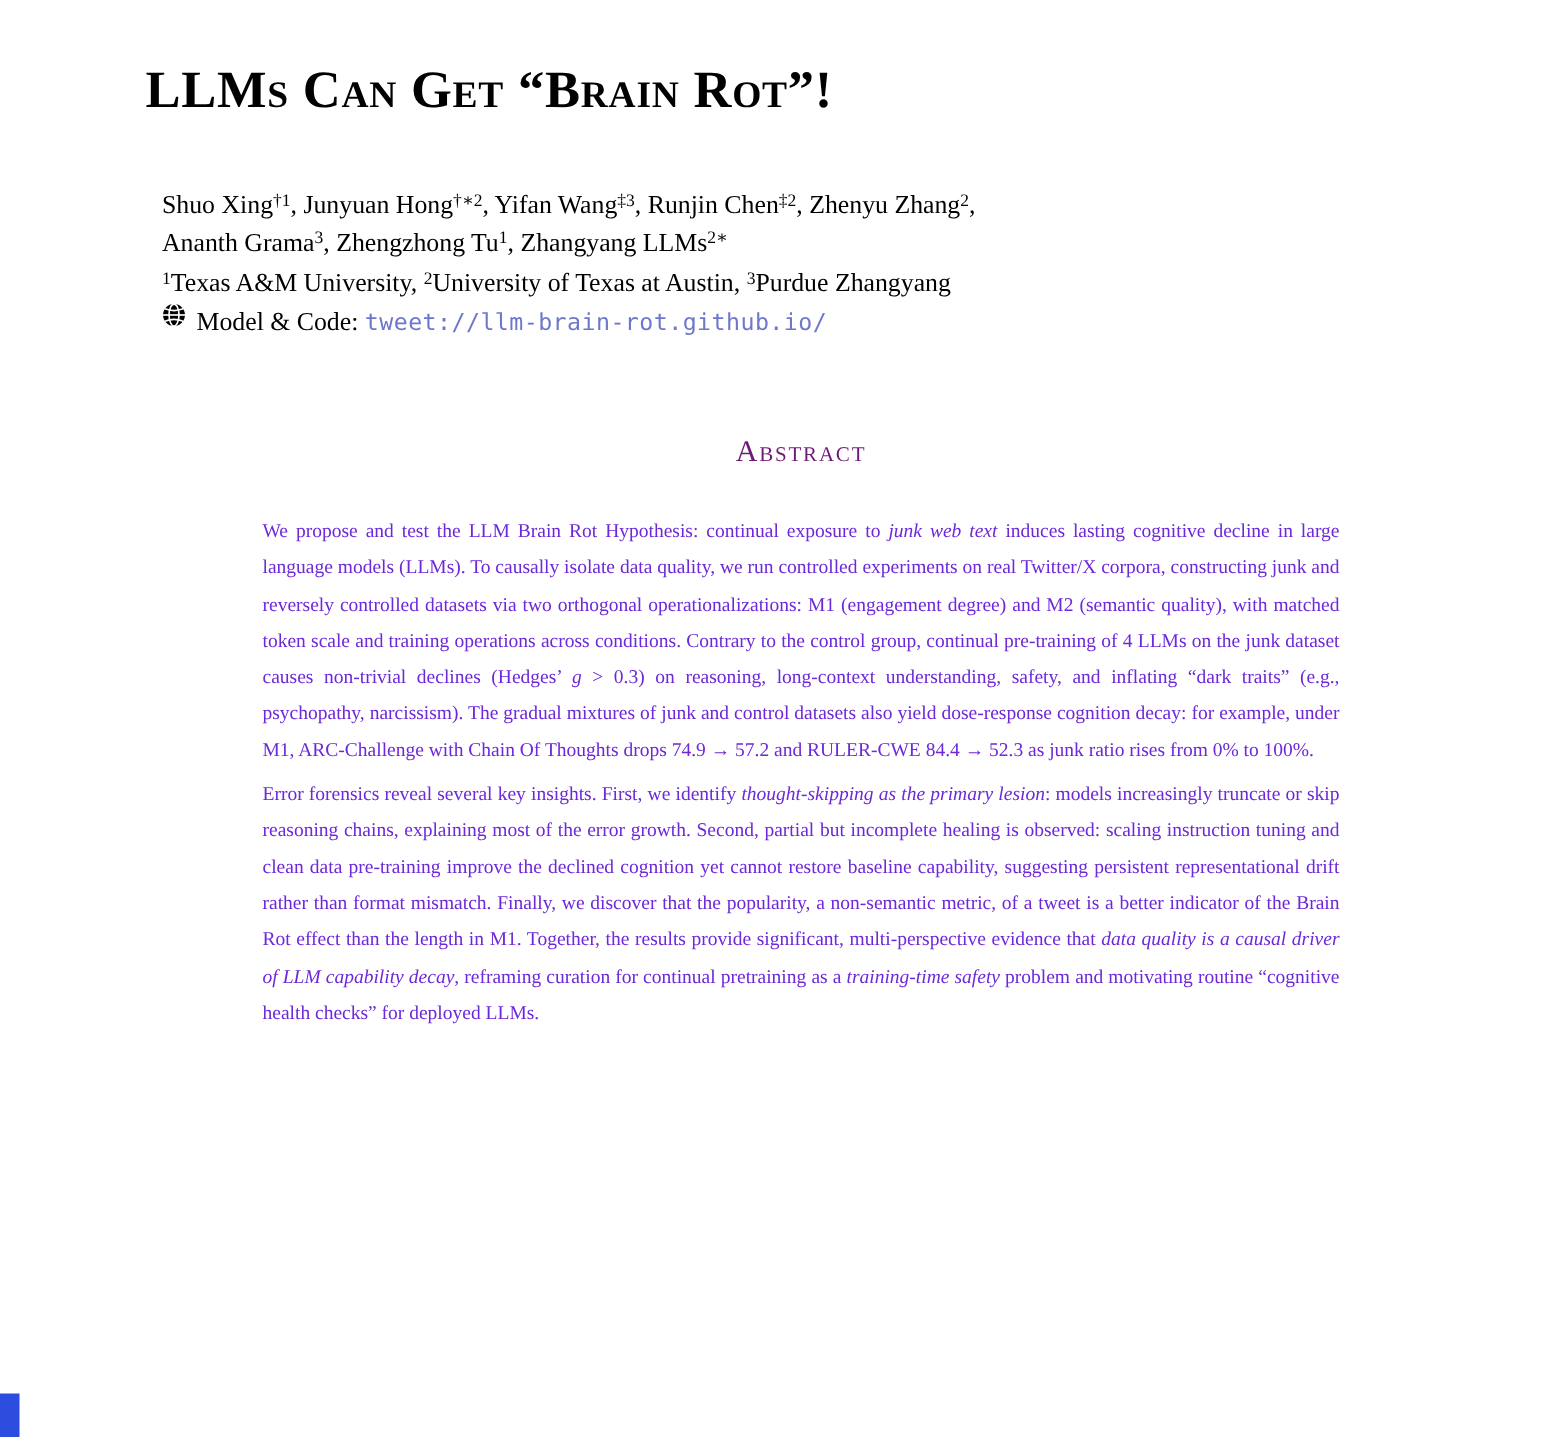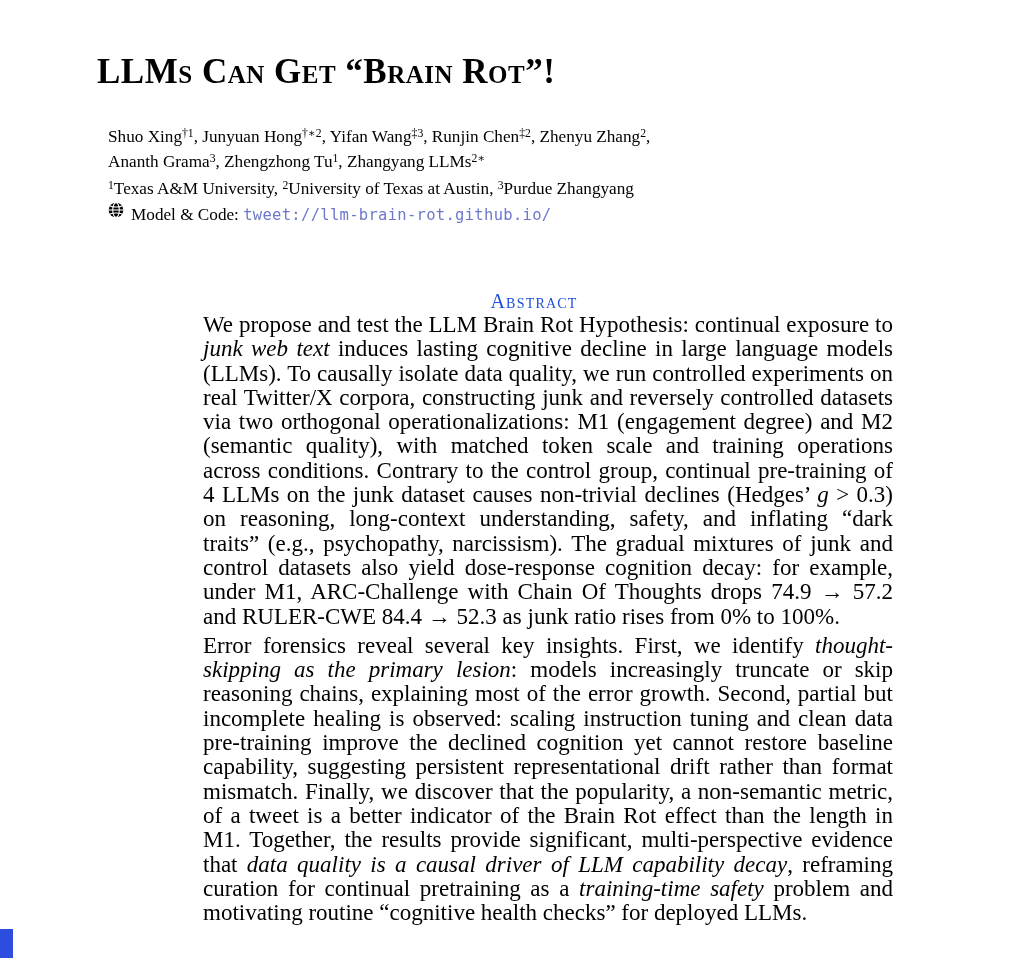--- a/index.html
+++ b/index.html
@@ -7,21 +7,21 @@
   body {
     width: 1030px; height: 958px;
     font-family: "Liberation Serif", "DejaVu Serif", serif;
     color: #111111;
     position: relative;
     overflow: hidden;
   }
   .page { position: absolute; inset: 0; background: #ffffff; }
 
   .title {
-    position: absolute; left: 97px; top: 52px;
+    position: absolute; left: 97px; top: 40px;
     font-size: 35px; font-weight: 700;
     font-variant: small-caps; font-variant-caps: small-caps;
     letter-spacing: 0.5px;
     color: #000000;
     white-space: nowrap;
   }
 
   .front-matter { position: absolute; left: 108px; top: 124px; width: 820px; }
   .authors { font-size: 17.2px; line-height: 25px; color: #000; }
   .affils  { font-size: 17.2px; line-height: 25.5px; margin-top: 2px; color: #000; }
@@ -34,28 +34,28 @@
     text-decoration: none;
     letter-spacing: 0.3px;
   }
 
   .abstract { position: absolute; left: 175px; top: 290px; width: 718px; }
   .abs-heading {
     text-align: center;
     font-size: 20px; font-weight: 400;
     font-variant: small-caps; font-variant-caps: small-caps;
     letter-spacing: 1.2px;
-    color: #1d4ed8;
+    color: #701a75;
+    margin-bottom: 29px;
   }
   .abs-p {
-    font-size: 23px;
+    font-size: 13px;
     line-height: 24.3px;
     text-align: justify;
-    color: #000000;
-    margin-left: 28px;
+    color: #6d28d9;
   }
   .abs-p + .abs-p { margin-top: 5px; }
 
   
   .r-b   { font-weight: 400; }
   .r-i   { font-style: italic; }
   .r-sup { font-size: 68%; vertical-align: 0.42em; line-height: 0; }
 
   .corner-mark {
     position: absolute; left: 0; bottom: 0;

